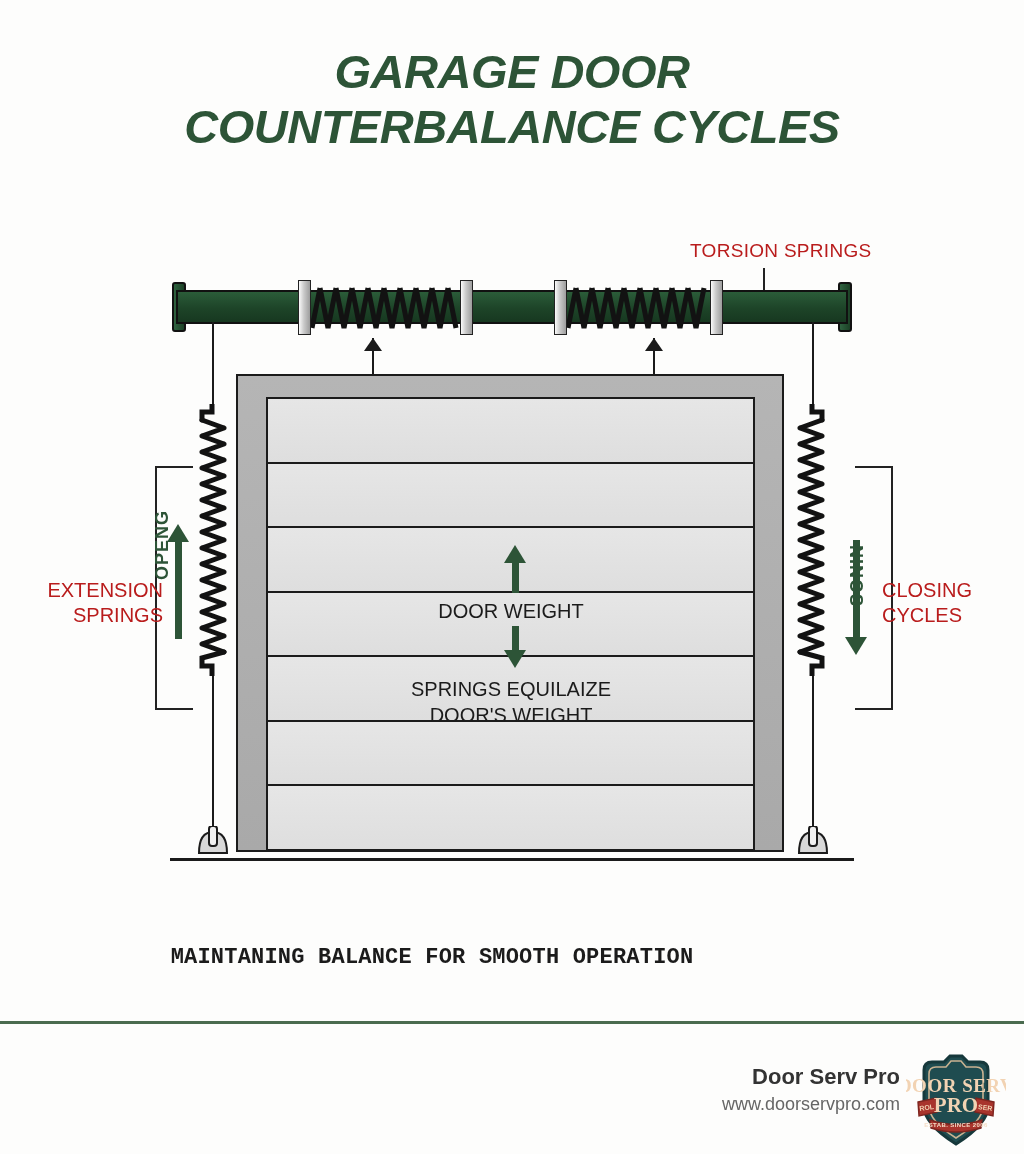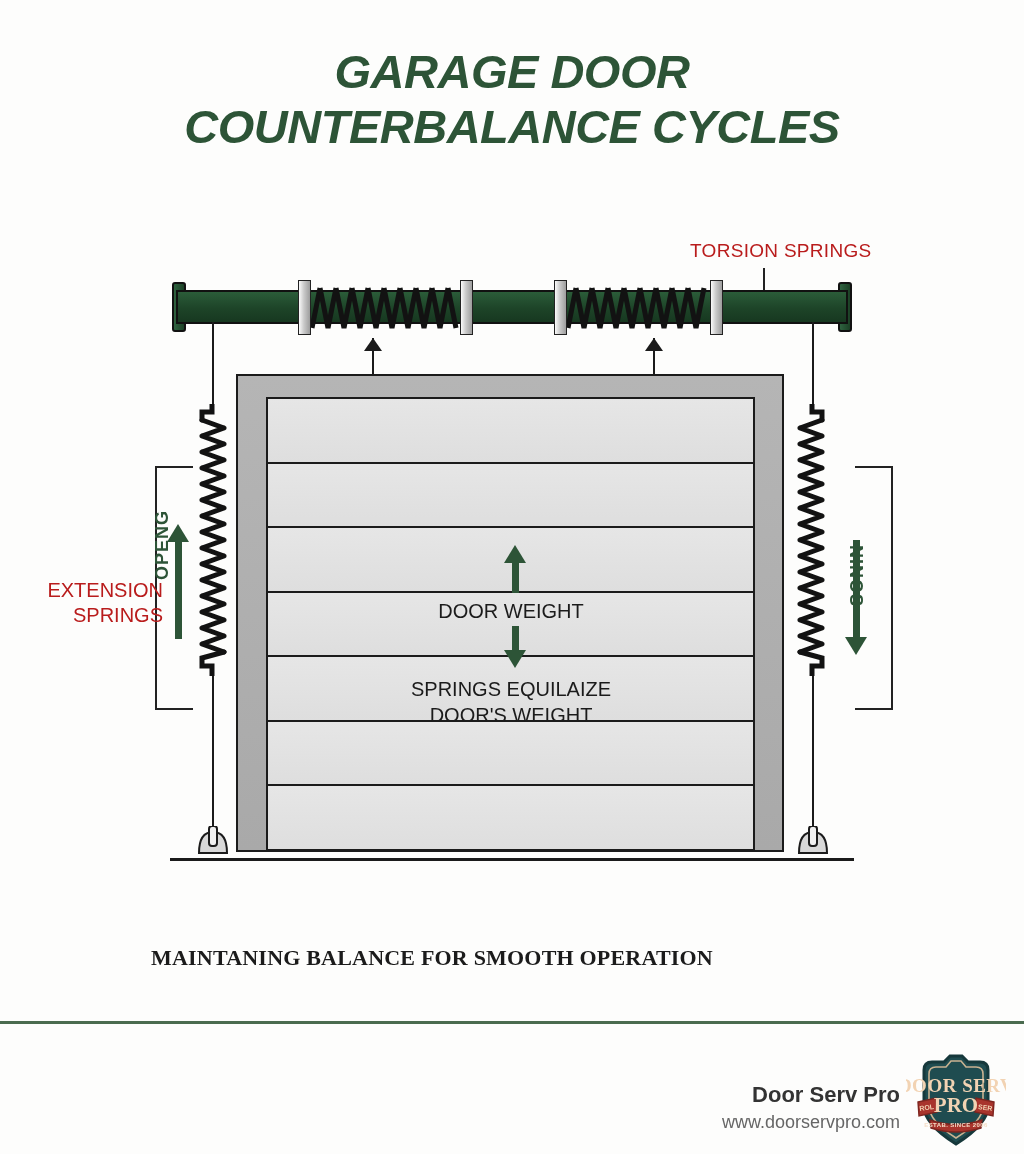--- a/index.html
+++ b/index.html
@@ -280,36 +280,36 @@
   
   #caption {
     position: absolute;
     left: 0; top: 945px;
     width: 864px;
     text-align: center;
     color: #1b1b1b;
     font-weight: bold;
     font-size: 22px;
     letter-spacing: 0.2px;
-    font-family: Liberation Serif, serif;
+    font-family: Liberation Mono, monospace;
   }
   #divider {
     position: absolute;
     left: 0; top: 1021px;
     width: 1024px; height: 3px;
     background: #4a6b4f;
   }
   #footer {
     position: absolute;
     left: 0; top: 1050px;
     width: 1024px; height: 104px;
   }
   #brand-text {
     position: absolute;
-    right: 124px; top: 32px;
+    right: 124px; top: 14px;
     text-align: right;
   }
   #brand-name {
     color: #333; font-weight: bold; font-size: 22px;
     font-family: "Liberation Sans", sans-serif;
   }
   #brand-url {
     color: #666; font-size: 18px; margin-top: 4px;
     font-family: "Liberation Sans", sans-serif;
   }
@@ -460,20 +460,24 @@
   <div class="lbl" id="extension-label">
     <div>EXTENSION</div>
     <div>SPRINGS</div>
   </div>
 
   <div class="bracket" id="right-bracket"></div>
   <div class="rot" id="closing-text">NINOS</div>
   <div class="v-arrow" id="close-arrow">
     <div class="shaft"></div>
     <div class="head"></div>
+  </div>
+  <div class="lbl" id="closing-label">
+    <div>CLOSING</div>
+    <div>CYCLES</div>
   </div>
 
   <div id="caption">MAINTANING BALANCE FOR SMOOTH OPERATION</div>
   <div id="divider"></div>
 
   <div id="footer">
     <div id="brand-text">
       <div id="brand-name">Door Serv Pro</div>
       <div id="brand-url">www.doorservpro.com</div>
     </div>

